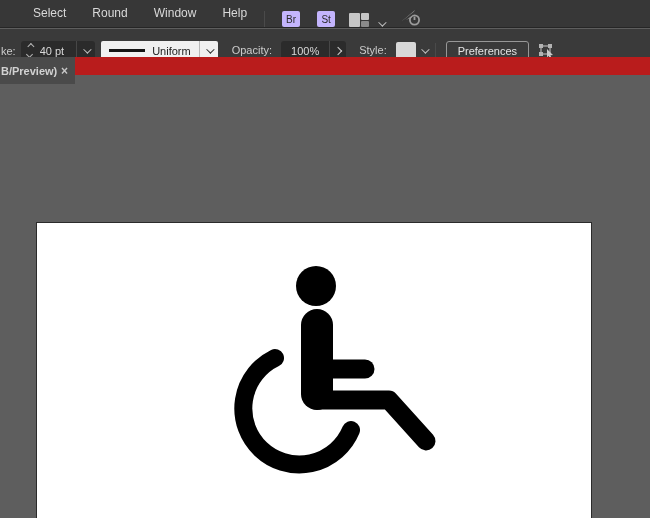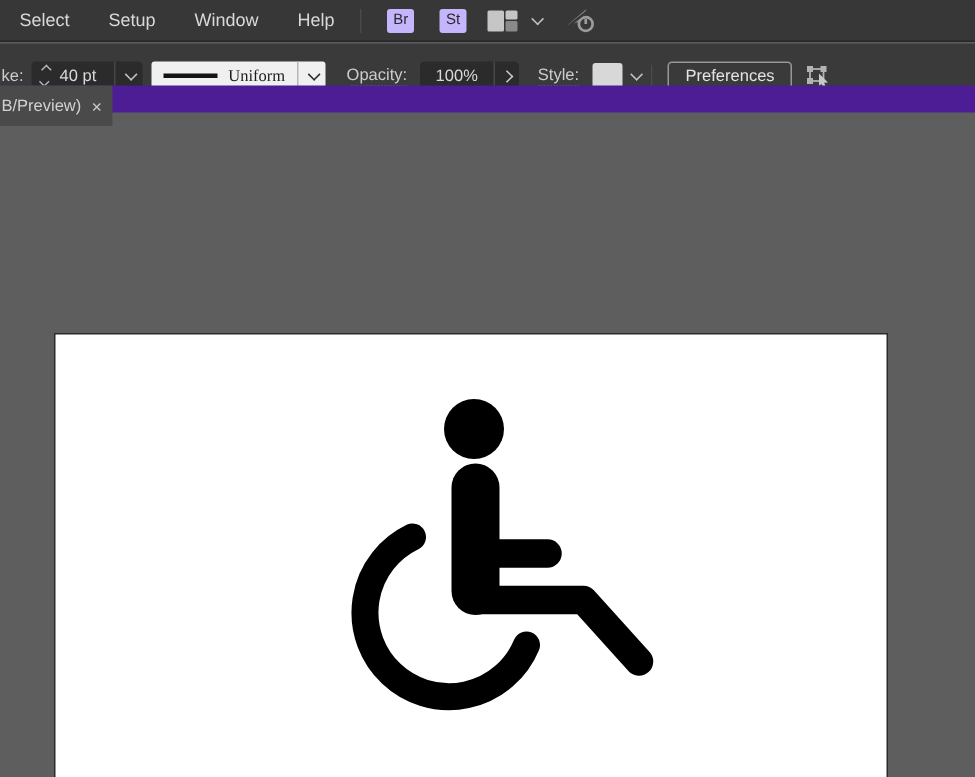--- a/index.html
+++ b/index.html
@@ -7,21 +7,21 @@
   body {
     position:relative;
     background:#5e5e5e;
     font-family:"Liberation Sans", sans-serif;
     -webkit-font-smoothing:antialiased;
   }
   
   .menu-bar {
     position:absolute; top:0; left:0; right:0; height:28px;
     background:#373737; border-bottom:1px solid #262626;
-    display:flex; align-items:center; color:#d9d9d9; font-size:12px;
+    display:flex; align-items:flex-end; color:#d9d9d9; font-size:12px;padding-left:20px;
   }
   .menu-item { padding:0 13px; line-height:27px; cursor:default; }
   .vsep { width:1px; height:16px; background:#2a2a2a; border-right:1px solid #4a4a4a; margin:0 4px; }
   .sq-btn {
     width:18px; height:16px; margin-left:13px; border:none; border-radius:2px;
     background:#c4b5fd; color:#2a2a2a; font-size:10px; font-family:"Liberation Sans",sans-serif;
     display:flex; align-items:center; justify-content:center; padding:0;
   }
   .ws-icon { margin-left:14px; width:20px; height:14px; display:grid;
     grid-template-columns: 11px 8px; grid-template-rows: 6.5px 6.5px; gap:1px; }
@@ -53,52 +53,52 @@
   .stp.down { transform:rotate(45deg); }
   .combo-div { width:1px; height:20px; background:#474747; }
   .combo-div.light { background:#b8b8b8; }
   .chev-cell { width:18px; display:flex; justify-content:center; align-items:center; }
   .white-combo {
     height:20px; background:#f0f0f0; border-radius:2px; color:#1b1b1b;
     display:flex; align-items:center; margin-left:6px;
   }
   .stroke-line { width:36px; height:3px; background:#141414; margin:0 7px 0 8px; }
   .brush-dot { width:4px; height:4px; border-radius:50%; background:#141414; margin:0 7px 0 9px; }
-  .white-combo .val { margin-right:8px;font-family:Liberation Serif, serif; }
+  .white-combo .val { margin-right:8px; }
   .ctl-btn {
     height:20px; border:1px solid #979797; border-radius:3px; background:transparent;
     color:#e4e4e4; font-size:11px; font-family:"Liberation Sans",sans-serif;
     padding:0 11px; margin-left:7px;
   }
   .swatch { width:20px; height:18px; background:#d8d8d8; border-radius:2px; margin-right:5px; }
   .expander { width:16px; display:flex; justify-content:center; align-items:center; }
 
   
-  .tab-bar { position:absolute; top:57px; left:0; right:0; height:18px; background:#4c1d95; }
+  .tab-bar { position:absolute; top:57px; left:0; right:0; height:18px; background:#b91c1c;font-weight:bold; }
   .doc-tab {
     width:75px; height:27px; background:#4a4a4a; display:flex; align-items:center;
     font-size:11px; color:#d2d2d2;
   }
   .doc-tab .tab-label { margin-left:1px; white-space:nowrap; }
   .tab-close { margin-left:auto; margin-right:7px; font-size:12px; color:#c7c7c7; line-height:1; cursor:pointer; }
 
   
   .canvas-area { position:absolute; top:84px; left:0; right:0; bottom:0; background:#5e5e5e; }
   .artboard {
     position:absolute; left:36px; top:138px; width:556px; height:296px;
     background:#ffffff; border:1px solid #2b2b2b; border-bottom:none;
   }
   .artboard svg { position:absolute; left:0; top:0; }
 </style>
 </head>
 <body>
 
 <div class="menu-bar">
   <span class="menu-item">Select</span>
-  <span class="menu-item">Setup</span>
+  <span class="menu-item">Round</span>
   <span class="menu-item">Window</span>
   <span class="menu-item">Help</span>
   <div class="vsep"></div>
   <button class="sq-btn">Br</button>
   <button class="sq-btn" style="margin-left:17px">St</button>
   <div class="ws-icon">
     <div class="a"></div>
       <div class="b"></div>
       <div class="c"></div>
   </div>

